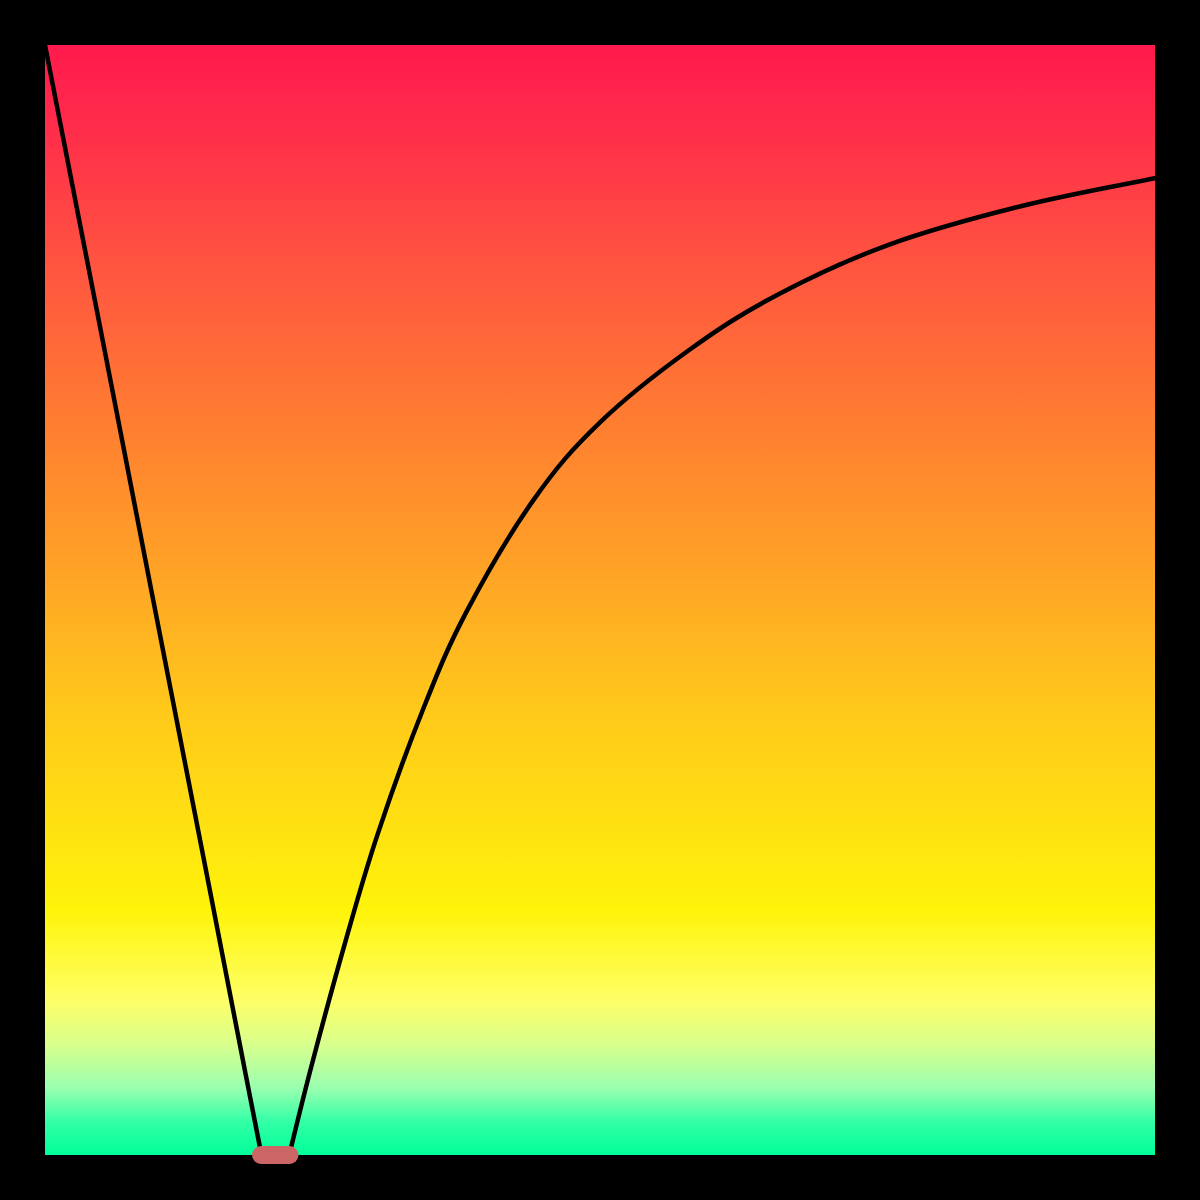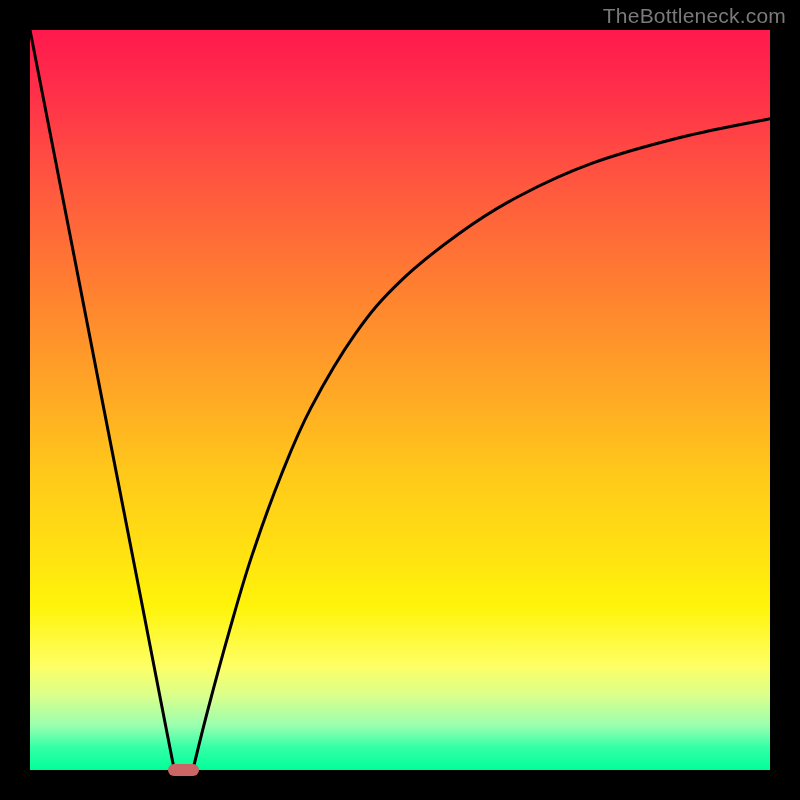--- a/index.html
+++ b/index.html
@@ -58,21 +58,20 @@
   .marker {
     position: absolute;
     background: #cc6666;
     border-radius: 8px;
   }
 </style>
 </head>
 <body>
 
 <div class="chart-container">
-  <div class="watermark">TheBottleneck.com</div>
   <div class="plot-area">
     <svg class="curve" viewBox="0 0 740 740" preserveAspectRatio="none">
       <path id="left-path" fill="none" stroke="#000" stroke-width="3" stroke-linecap="round" stroke-linejoin="round" d="M 0 0 L 37 189.43999999999994 L 74 379.61999999999995 L 111 569.06 L 125.80000000000001 645.28 L 136.9 702.26 L 144.3 740"></path>
       <path id="right-path" fill="none" stroke="#000" stroke-width="3" stroke-linecap="round" stroke-linejoin="round" d="M 162.8 740 C 165.464 729.3439999999999 170.94 706.108 177.6 680.8 C 184.26 655.492 191.80800000000002 627.372 199.8 599.4 C 207.792 571.428 212.676 553.372 222 525.4 C 231.324 497.428 240.94400000000002 470.64 251.60000000000002 444 C 262.25600000000003 417.36 267.88 402.708 281.2 377.40000000000003 C 294.52 352.09200000000004 309.61600000000004 326.04400000000004 325.6 303.40000000000003 C 341.584 280.75600000000003 351.35200000000003 269.582 370 251.59999999999997 C 388.64799999999997 233.61799999999997 407.888 218.81799999999998 429.2 203.5 C 450.512 188.18200000000002 464.42400000000004 179.154 488.40000000000003 166.5 C 512.376 153.846 533.096 143.85600000000002 562.4 133.20000000000005 C 591.704 122.54400000000005 619.2320000000001 115.29200000000009 651.2 107.30000000000007 C 683.168 99.30800000000005 724.016 92.12999999999998 740 88.79999999999995"></path>
     </svg>
     <div class="marker" id="marker" style="left: 138.38px; top: 733.71px; width: 31.08px; height: 12.58px; background: rgb(204, 102, 102);"></div>
   </div>
 </div>
 
 </body></html>

